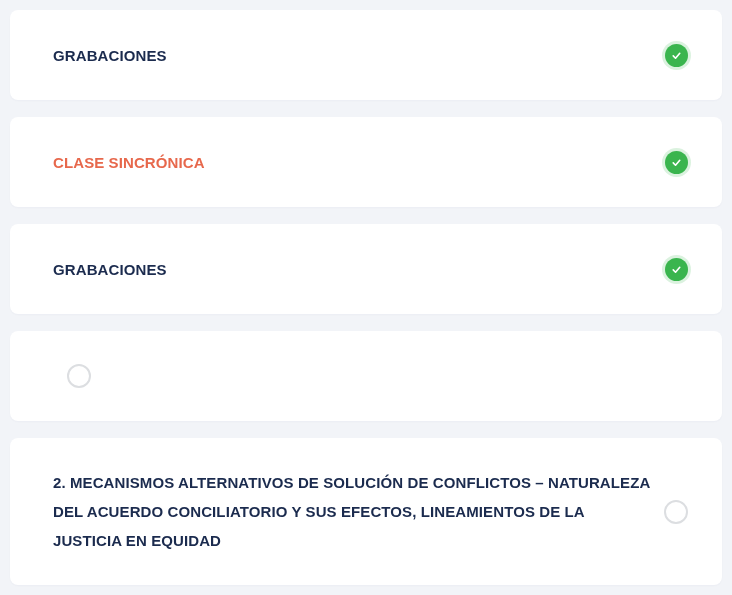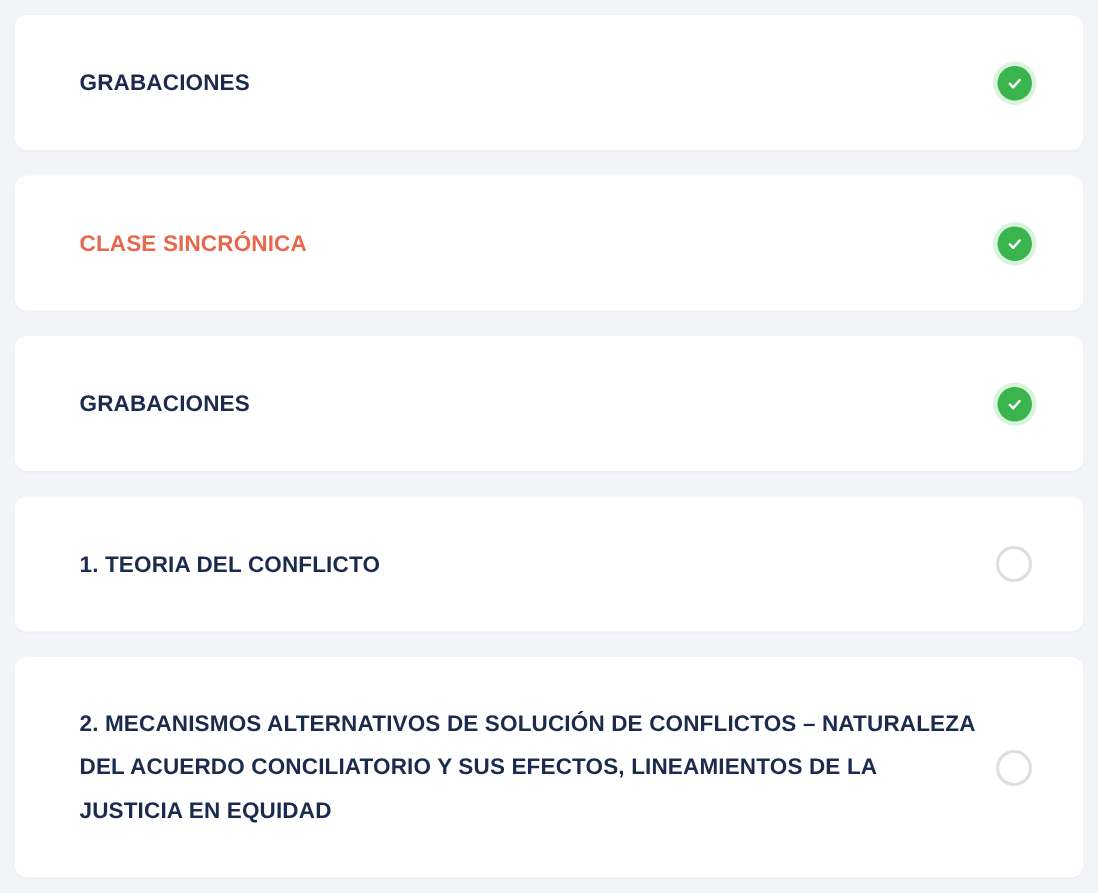--- a/index.html
+++ b/index.html
@@ -101,21 +101,20 @@
     <div class="card">
     <div class="module-title">GRABACIONES</div>
     <div class="status done">
       <svg viewBox="0 0 24 24">
         <path d="M6 12.8l4.2 4.2L18 8" fill="none" stroke="#ffffff" stroke-width="3" stroke-linecap="round" stroke-linejoin="round"></path>
       </svg>
     </div>
 
   </div>
     <div class="card">
-    <div class="module-title">1. TEORIA DEL CONFLICTO</div>
 
     <div class="status pending"></div>
   </div>
     <div class="card">
     <div class="module-title">2. MECANISMOS ALTERNATIVOS DE SOLUCIÓN DE CONFLICTOS – NATURALEZA DEL ACUERDO CONCILIATORIO Y SUS EFECTOS, LINEAMIENTOS DE LA JUSTICIA EN EQUIDAD</div>
 
     <div class="status pending"></div>
   </div>
   </div>
 

